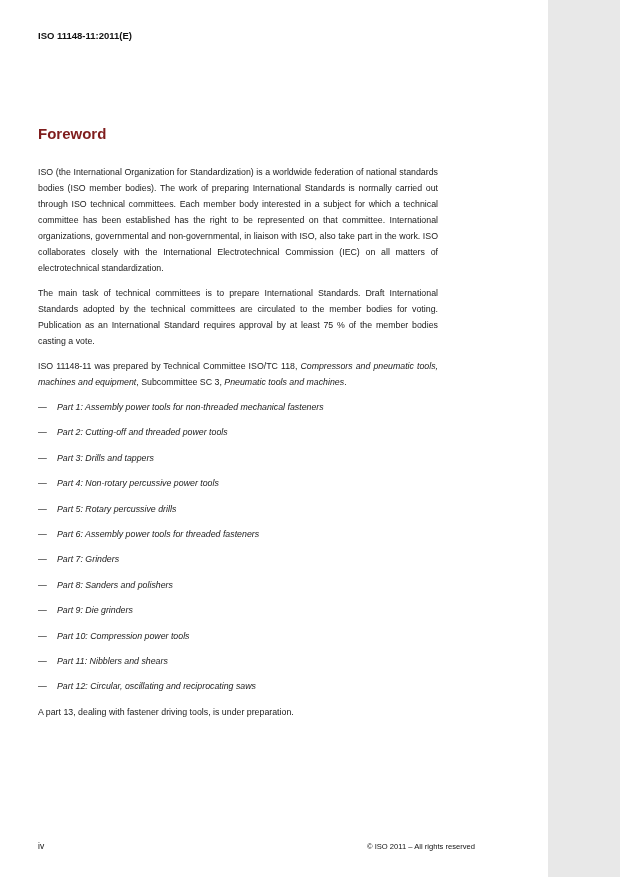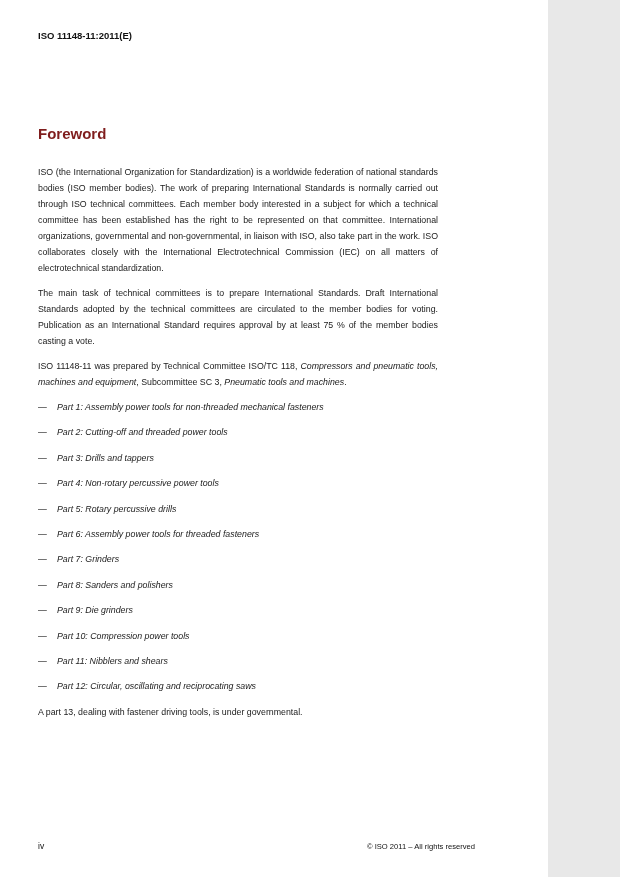--- a/index.html
+++ b/index.html
@@ -106,20 +106,20 @@
     <li class="part-item"><span class="dash">—</span><span>Part 5: Rotary percussive drills</span></li>
     <li class="part-item"><span class="dash">—</span><span>Part 6: Assembly power tools for threaded fasteners</span></li>
     <li class="part-item"><span class="dash">—</span><span>Part 7: Grinders</span></li>
     <li class="part-item"><span class="dash">—</span><span>Part 8: Sanders and polishers</span></li>
     <li class="part-item"><span class="dash">—</span><span>Part 9: Die grinders</span></li>
     <li class="part-item"><span class="dash">—</span><span>Part 10: Compression power tools</span></li>
     <li class="part-item"><span class="dash">—</span><span>Part 11: Nibblers and shears</span></li>
     <li class="part-item"><span class="dash">—</span><span>Part 12: Circular, oscillating and reciprocating saws</span></li>
   </ul>
 
-  <p class="closing-text">A part 13, dealing with fastener driving tools, is under governmental.</p>
+  <p class="closing-text">A part 13, dealing with fastener driving tools, is under preparation.</p>
 
   <div class="footer">
     <span class="page-number">iv</span>
     <span class="copyright">© ISO 2011 – All rights reserved</span>
   </div>
 
 </div>
 
 </body></html>

